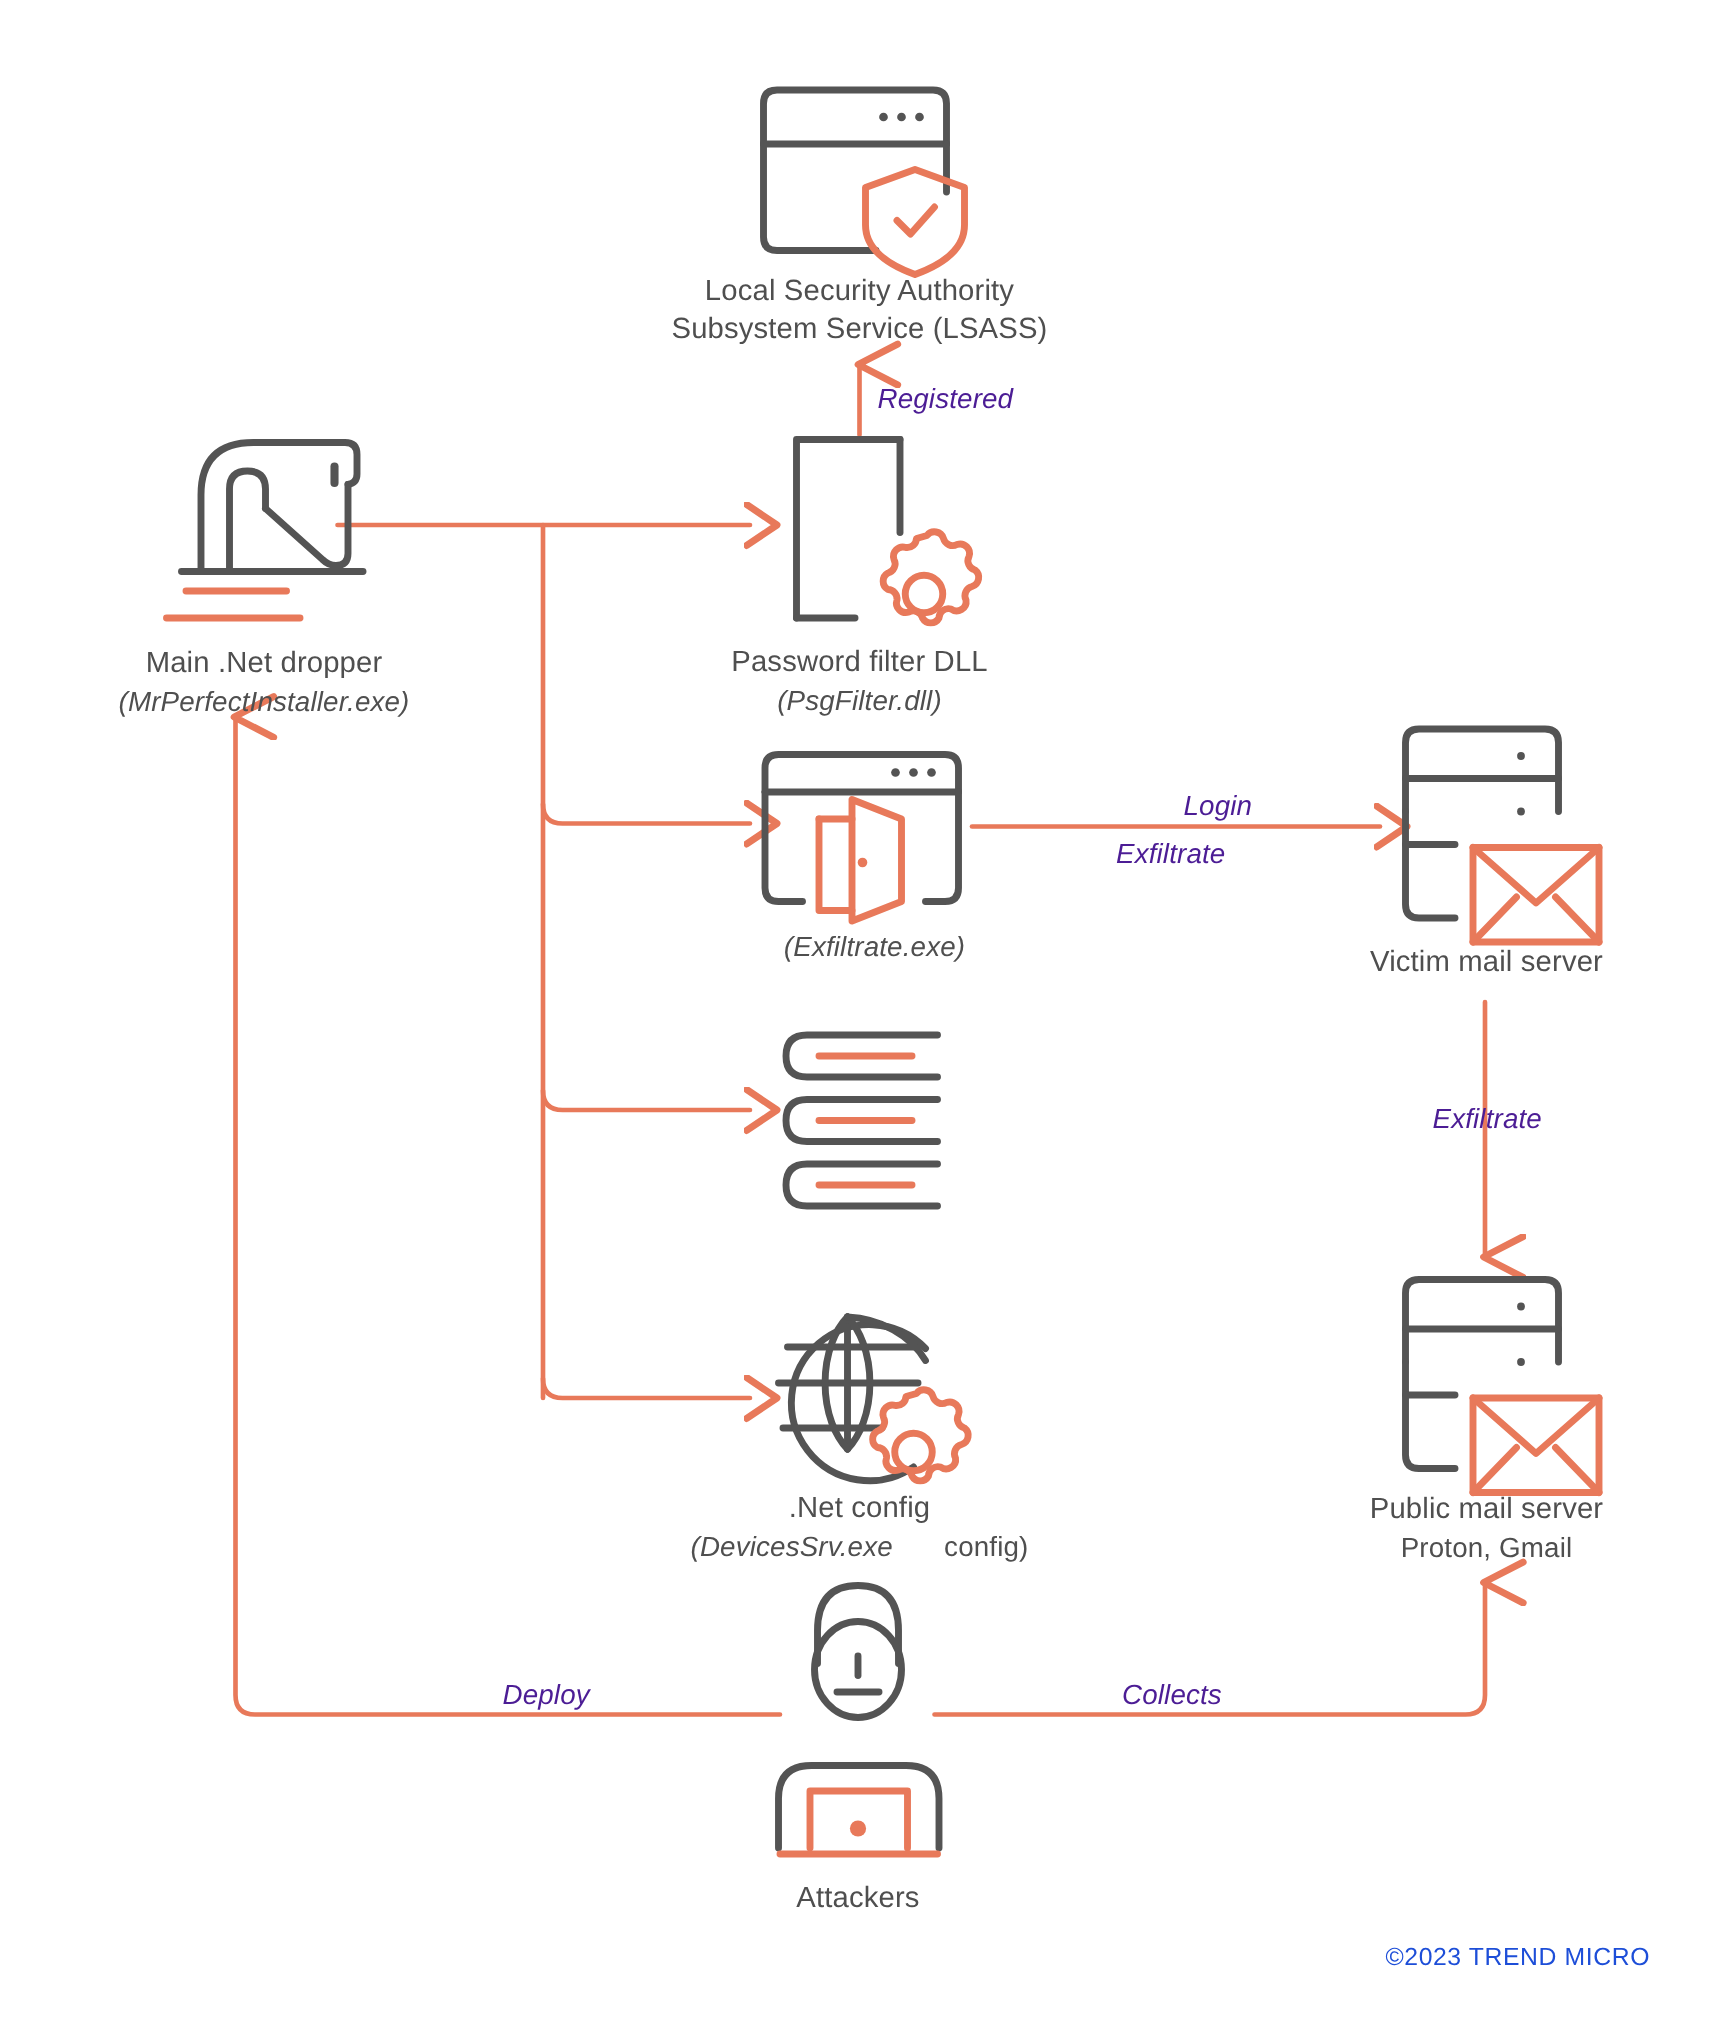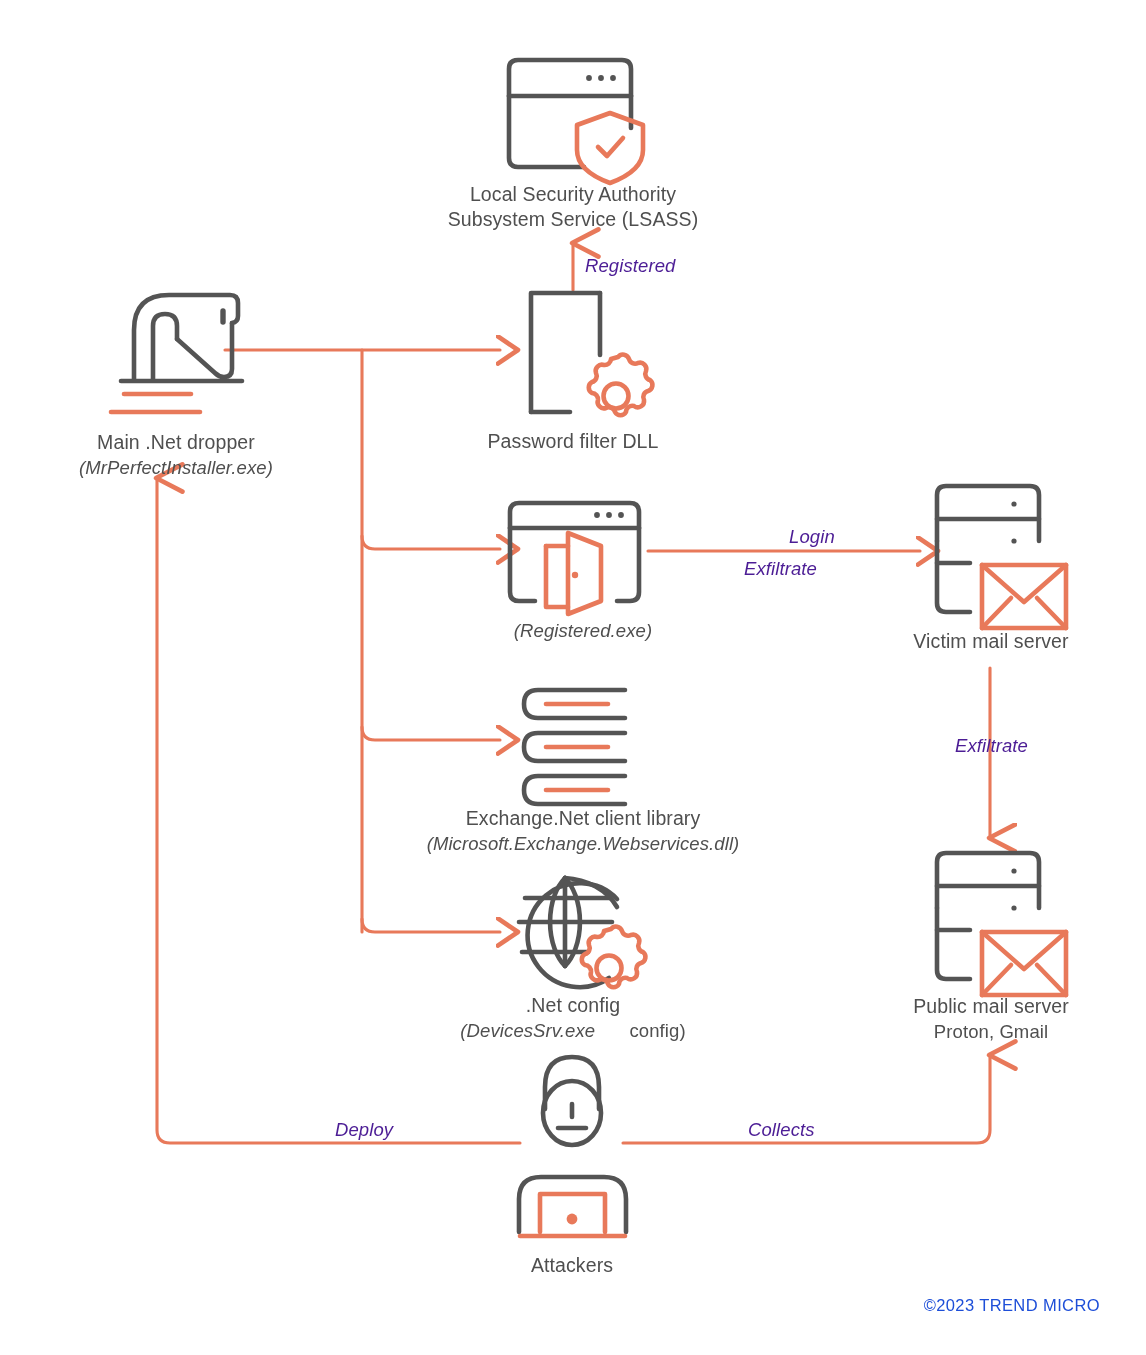--- a/index.html
+++ b/index.html
@@ -265,30 +265,27 @@
     <span>Subsystem Service (LSASS)</span>
   </div>
 
   <div class="node-label" style="left:-24px; top:430px; width:400px;">
     <span>Main .Net dropper</span>
     <span class="sub">(MrPerfectInstaller.exe)</span>
   </div>
 
   <div class="node-label" style="left:373px; top:429px; width:400px;">
     <span>Password filter DLL</span>
+    <span class="sub">(PsgFilter.dll)</span>
   </div>
 
   <div class="node-label" style="left:383px; top:618px; width:400px;">
-    <span class="sub">(Registered.exe)</span>
-  </div>
-
-  <div class="node-label" style="left:383px; top:806px; width:400px;">
-    <span>Exchange.Net client library</span>
-    <span class="sub">(Microsoft.Exchange.Webservices.dll)</span>
-  </div>
+    <span class="sub">(Exfiltrate.exe)</span>
+  </div>
+
 
   <div class="node-label" style="left:373px; top:993px; width:400px;">
     <span>.Net config</span>
     <span class="sub"><span>(DevicesSrv.exe</span><span class="plain"> config)</span></span>
   </div>
 
   <div class="node-label" style="left:801px; top:629px; width:380px;">
     <span>Victim mail server</span>
   </div>
 

